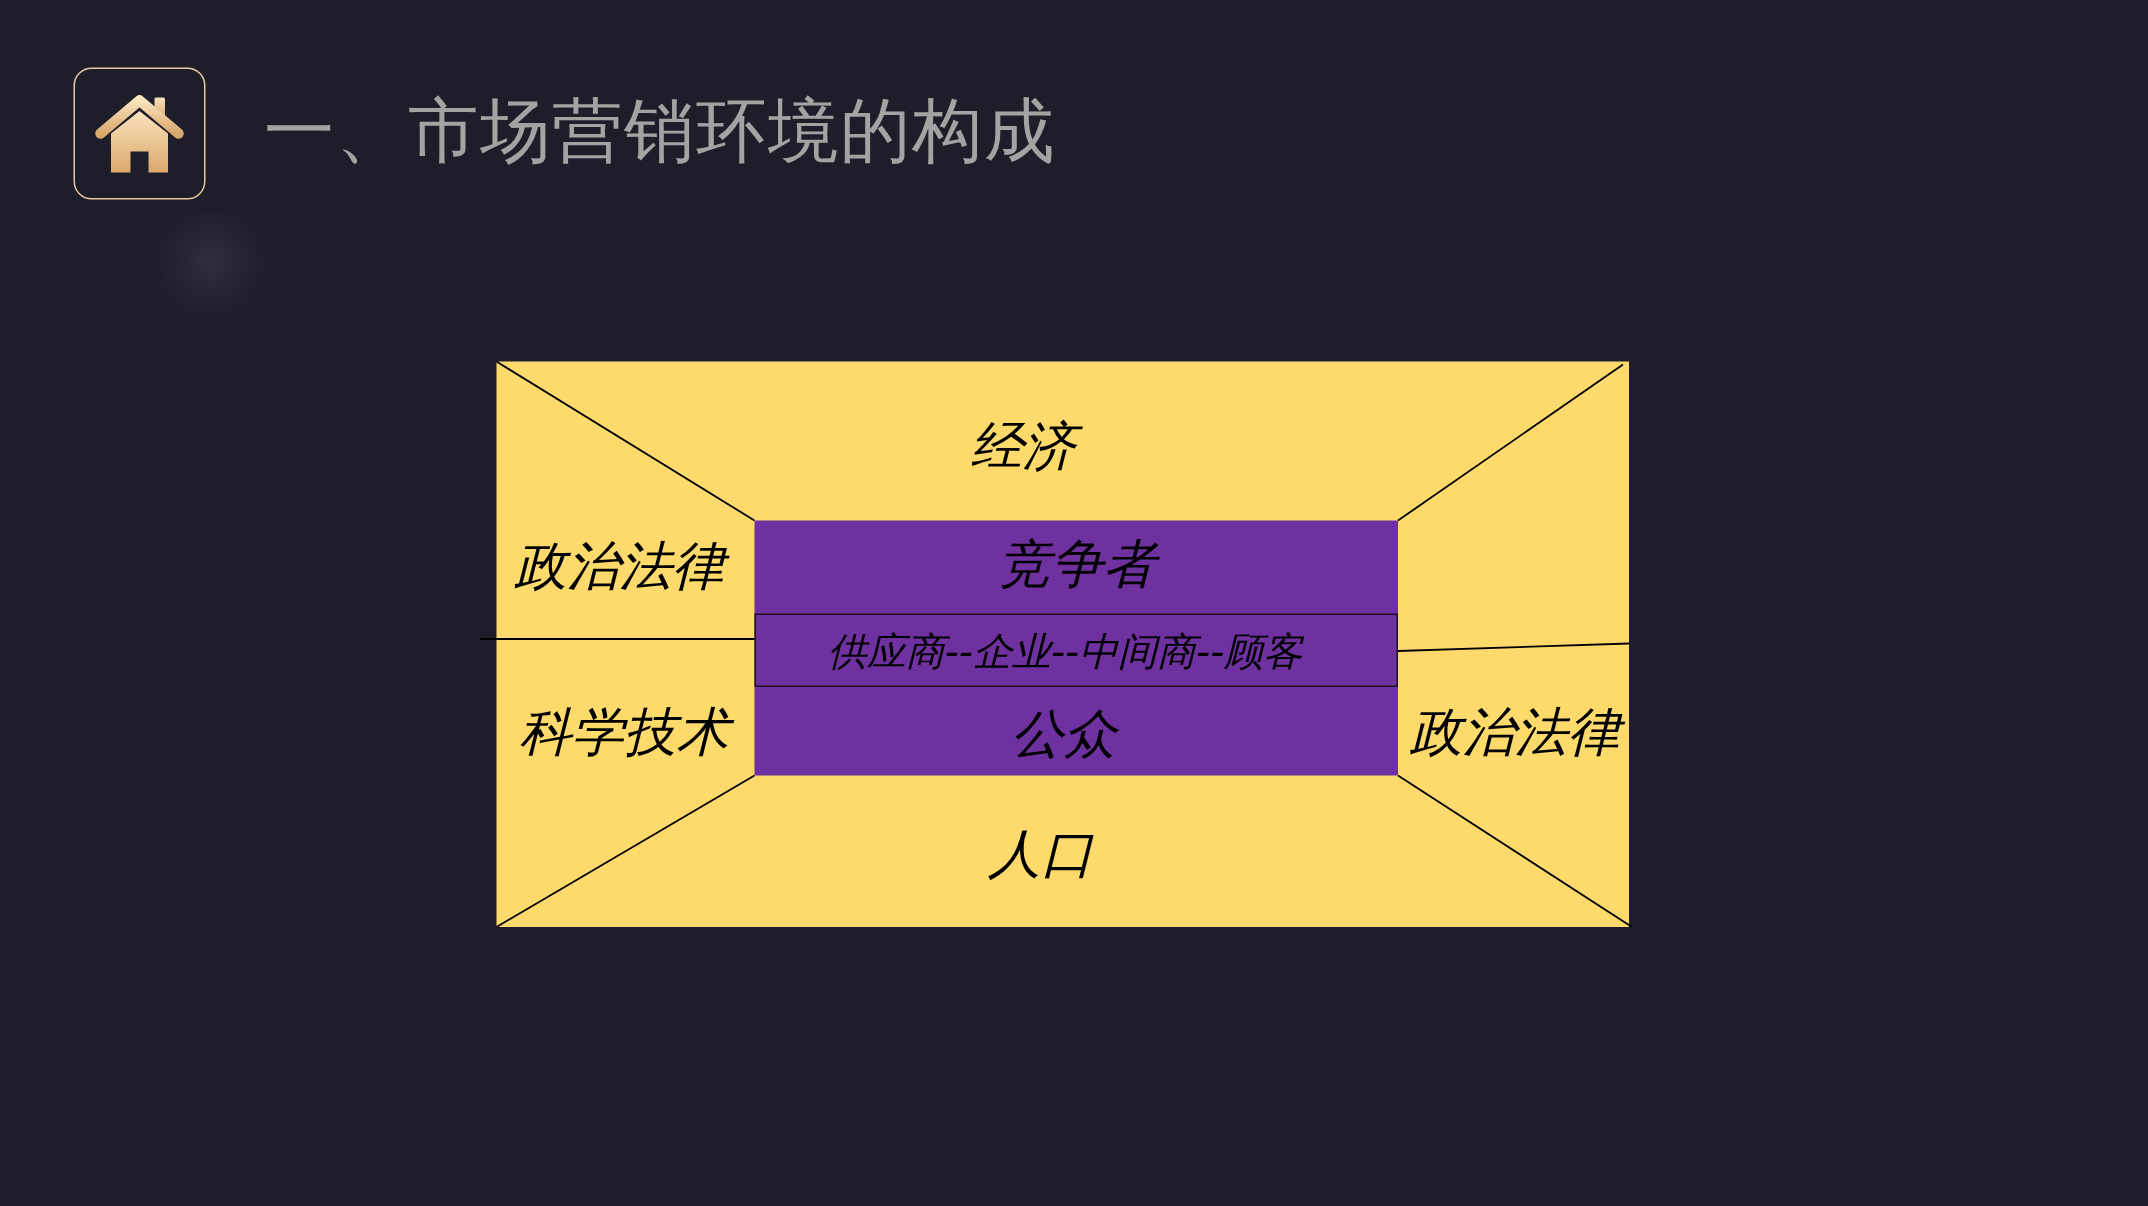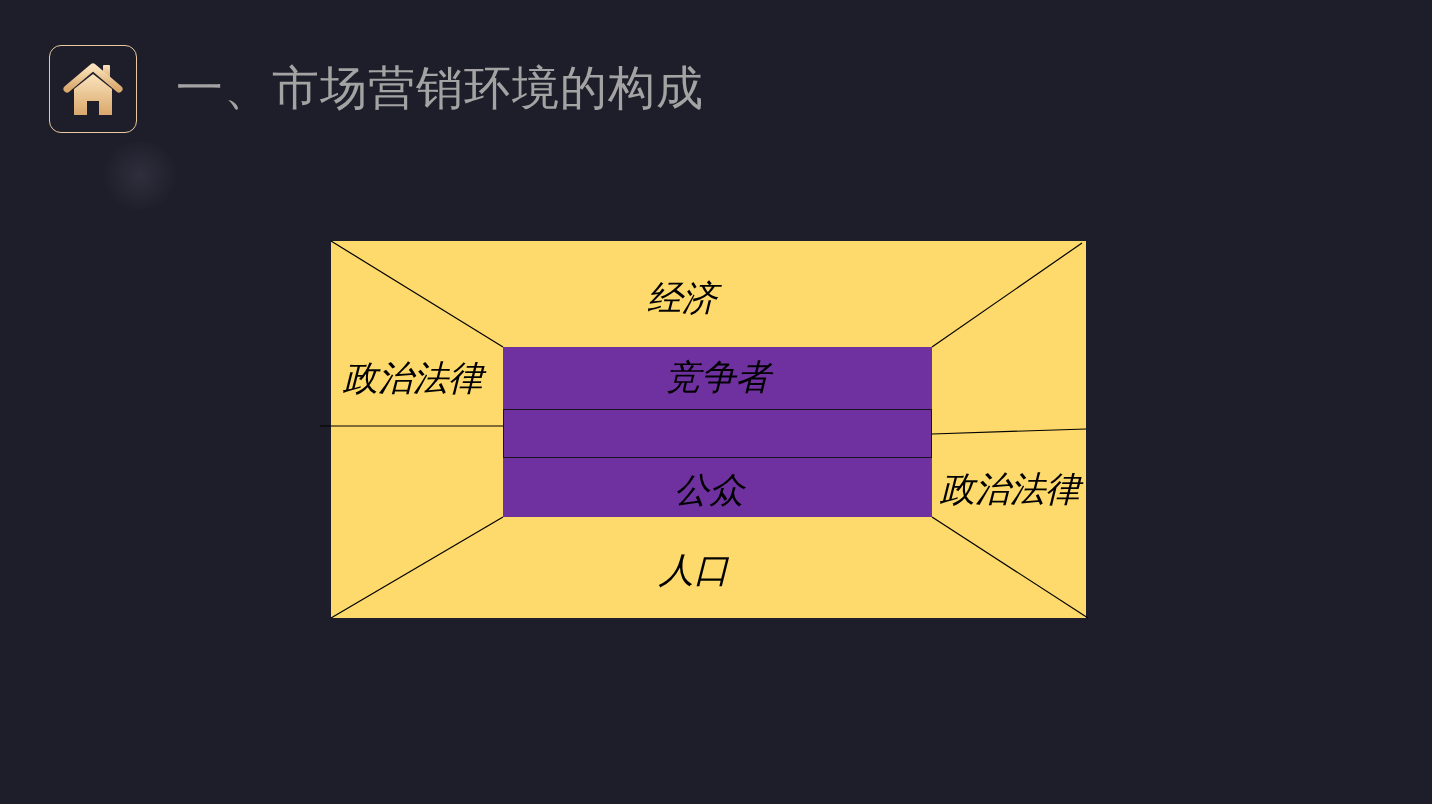--- a/index.html
+++ b/index.html
@@ -55,18 +55,20 @@
     <line x1="331" y1="241" x2="503" y2="347" stroke="#000" stroke-width="1.2"></line>
     <line x1="1082" y1="243" x2="932" y2="347" stroke="#000" stroke-width="1.2"></line>
     <line x1="331" y1="618" x2="503" y2="517" stroke="#000" stroke-width="1.2"></line>
     <line x1="1088" y1="618" x2="932" y2="517" stroke="#000" stroke-width="1.2"></line>
     <line x1="320" y1="426" x2="503" y2="426" stroke="#000" stroke-width="1.2"></line>
     <line x1="932" y1="434" x2="1086" y2="429" stroke="#000" stroke-width="1.2"></line>
   </svg>
 
   <div class="lbl" style="left:682px;top:298px">经济</div>
   <div class="lbl" style="left:413px;top:378px">政治法律</div>
+  <div class="lbl" style="left:416px;top:489px">科学技术</div>
   <div class="lbl" style="left:1010px;top:489px">政治法律</div>
   <div class="lbl" style="left:694px;top:570px">人口</div>
 
   <div class="lbl" style="left:718px;top:377px">竞争者</div>
+  <div class="lbl small" style="left:710px;top:435px">供应商--企业--中间商--顾客</div>
   <div class="lbl" style="left:709px;top:490px">公众</div>
 </div>
 
 </body></html>

